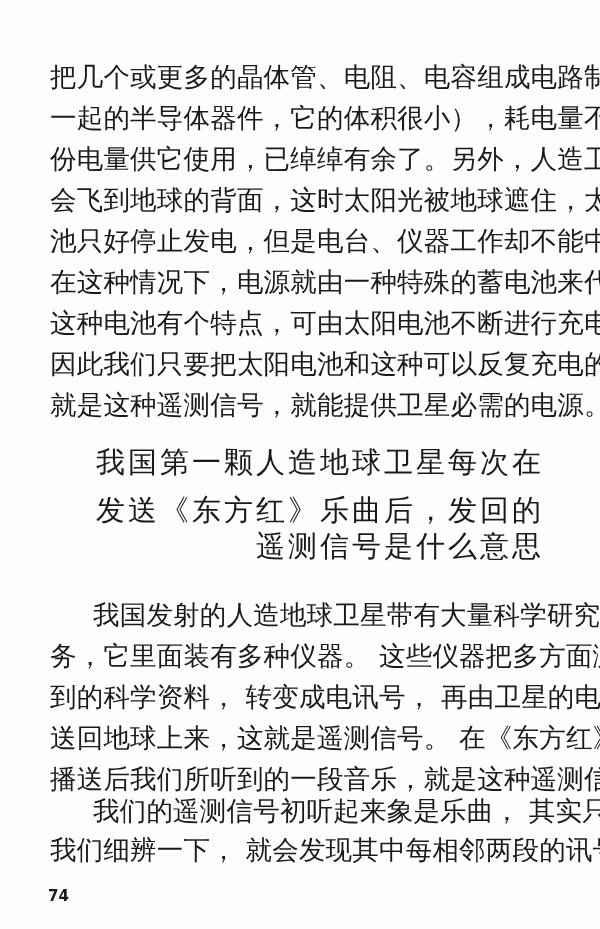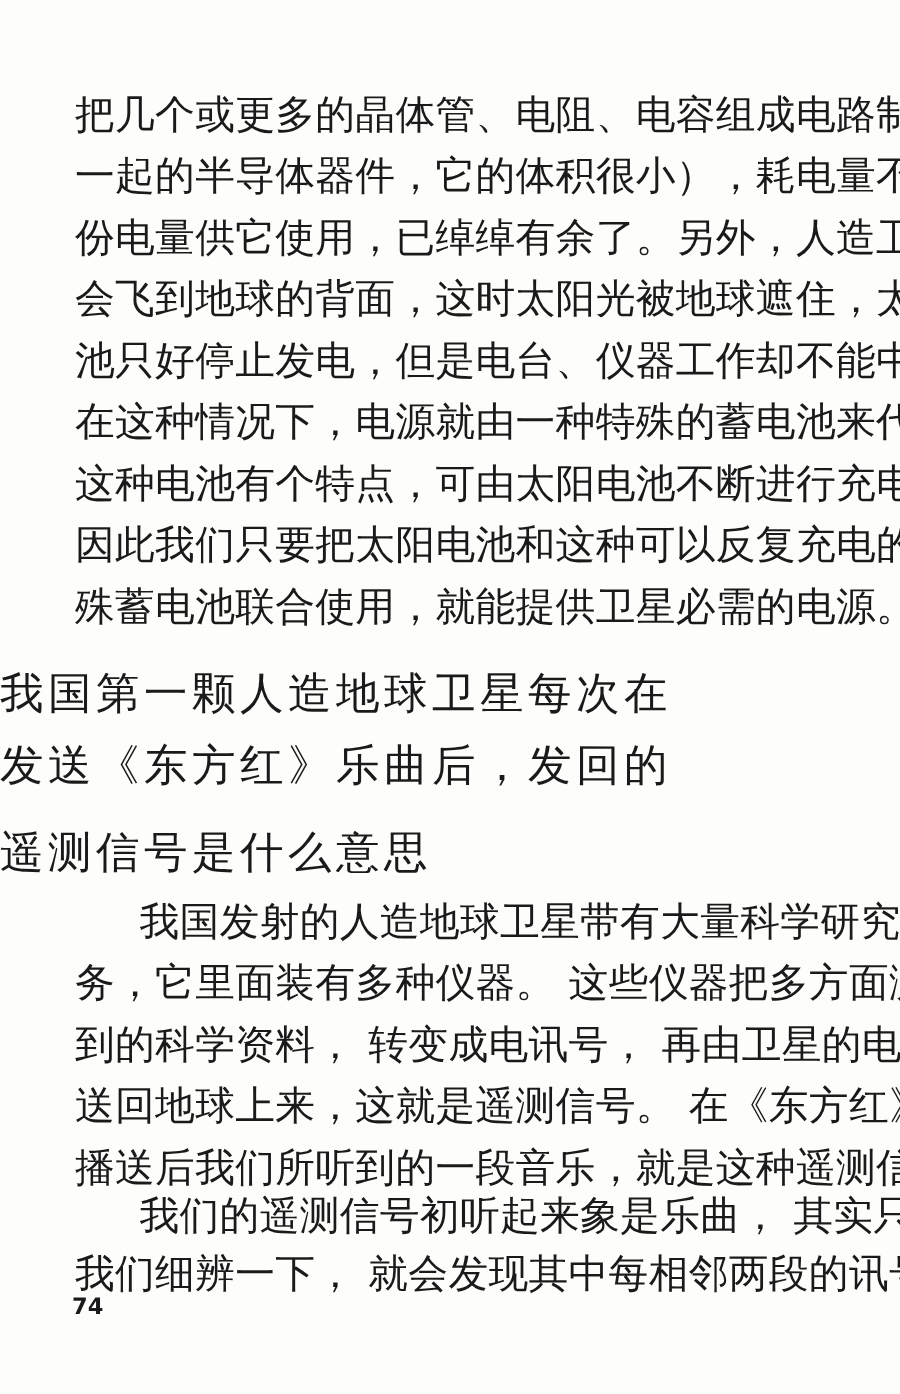--- a/index.html
+++ b/index.html
@@ -8,48 +8,48 @@
     font-family: "DejaVu Serif", "Liberation Serif", serif; color: #1a1a1a;
   }
   .page { position: absolute; left: 0; top: 0; width: 600px; height: 929px; }
   .line {
     position: absolute; left: 50px; width: 505px; font-size: 26.5px; line-height: 30px;
     white-space: nowrap; letter-spacing: 0.2px; text-align: justify; text-align-last: justify;
   }
   .indent { left: 93px; width: 462px; }
   .last { text-align-last: left; }
   .heading {
-    position: absolute; left: 0; width: 544px; text-align: left; font-size: 29px; line-height: 34px;
+    position: absolute; left: 0; width: 544px; text-align: right; font-size: 29px; line-height: 34px;
     white-space: nowrap; letter-spacing: 3px; font-family: "DejaVu Sans", "Liberation Sans", sans-serif; font-weight: normal;
   }
   .pagenum {
-    position: absolute; left: 48px; top: 862px; font-size: 15px; font-weight: bold;
+    position: absolute; left: 48px; top: 887px; font-size: 15px; font-weight: bold;
     font-family: "DejaVu Sans", "Liberation Sans", sans-serif;
   }
 </style>
 </head>
 <body>
 
 <div class="page">
   <div>
     <div class="line" style="top:62px">把几个或更多的晶体管、电阻、电容组成电路制造在</div>
     <div class="line" style="top:103px">一起的半导体器件，它的体积很小），耗电量不大，这</div>
     <div class="line" style="top:144px">份电量供它使用，已绰绰有余了。另外，人造卫星还</div>
     <div class="line" style="top:185px">会飞到地球的背面，这时太阳光被地球遮住，太阳电</div>
     <div class="line" style="top:226px">池只好停止发电，但是电台、仪器工作却不能中断，</div>
     <div class="line" style="top:267px">在这种情况下，电源就由一种特殊的蓄电池来代替。</div>
     <div class="line" style="top:308px">这种电池有个特点，可由太阳电池不断进行充电。</div>
     <div class="line" style="top:349px">因此我们只要把太阳电池和这种可以反复充电的特</div>
-    <div class="line last" style="top:390px">殊蓄电池联合使用，就能提供卫星必需的电源。</div>
+    <div class="line last" style="top:390px">就是这种遥测信号，就能提供卫星必需的电源。</div>
   </div>
 
   <div>
     <div class="heading" style="top:445px">我国第一颗人造地球卫星每次在</div>
     <div class="heading" style="top:493px">发送《东方红》乐曲后，发回的</div>
-    <div class="heading" style="top:551px">遥测信号是什么意思</div>
+    <div class="heading" style="top:529px">遥测信号是什么意思</div>
   </div>
 
   <div>
     <div class="line indent" style="top:600px">我国发射的人造地球卫星带有大量科学研究任</div>
     <div class="line" style="top:641px">务，它里面装有多种仪器。 这些仪器把多方面测量</div>
     <div class="line" style="top:682px">到的科学资料， 转变成电讯号， 再由卫星的电台发</div>
     <div class="line" style="top:723px">送回地球上来，这就是遥测信号。 在《东方红》乐曲</div>
     <div class="line" style="top:764px">播送后我们所听到的一段音乐，就是这种遥测信号。</div>
   </div>
 

